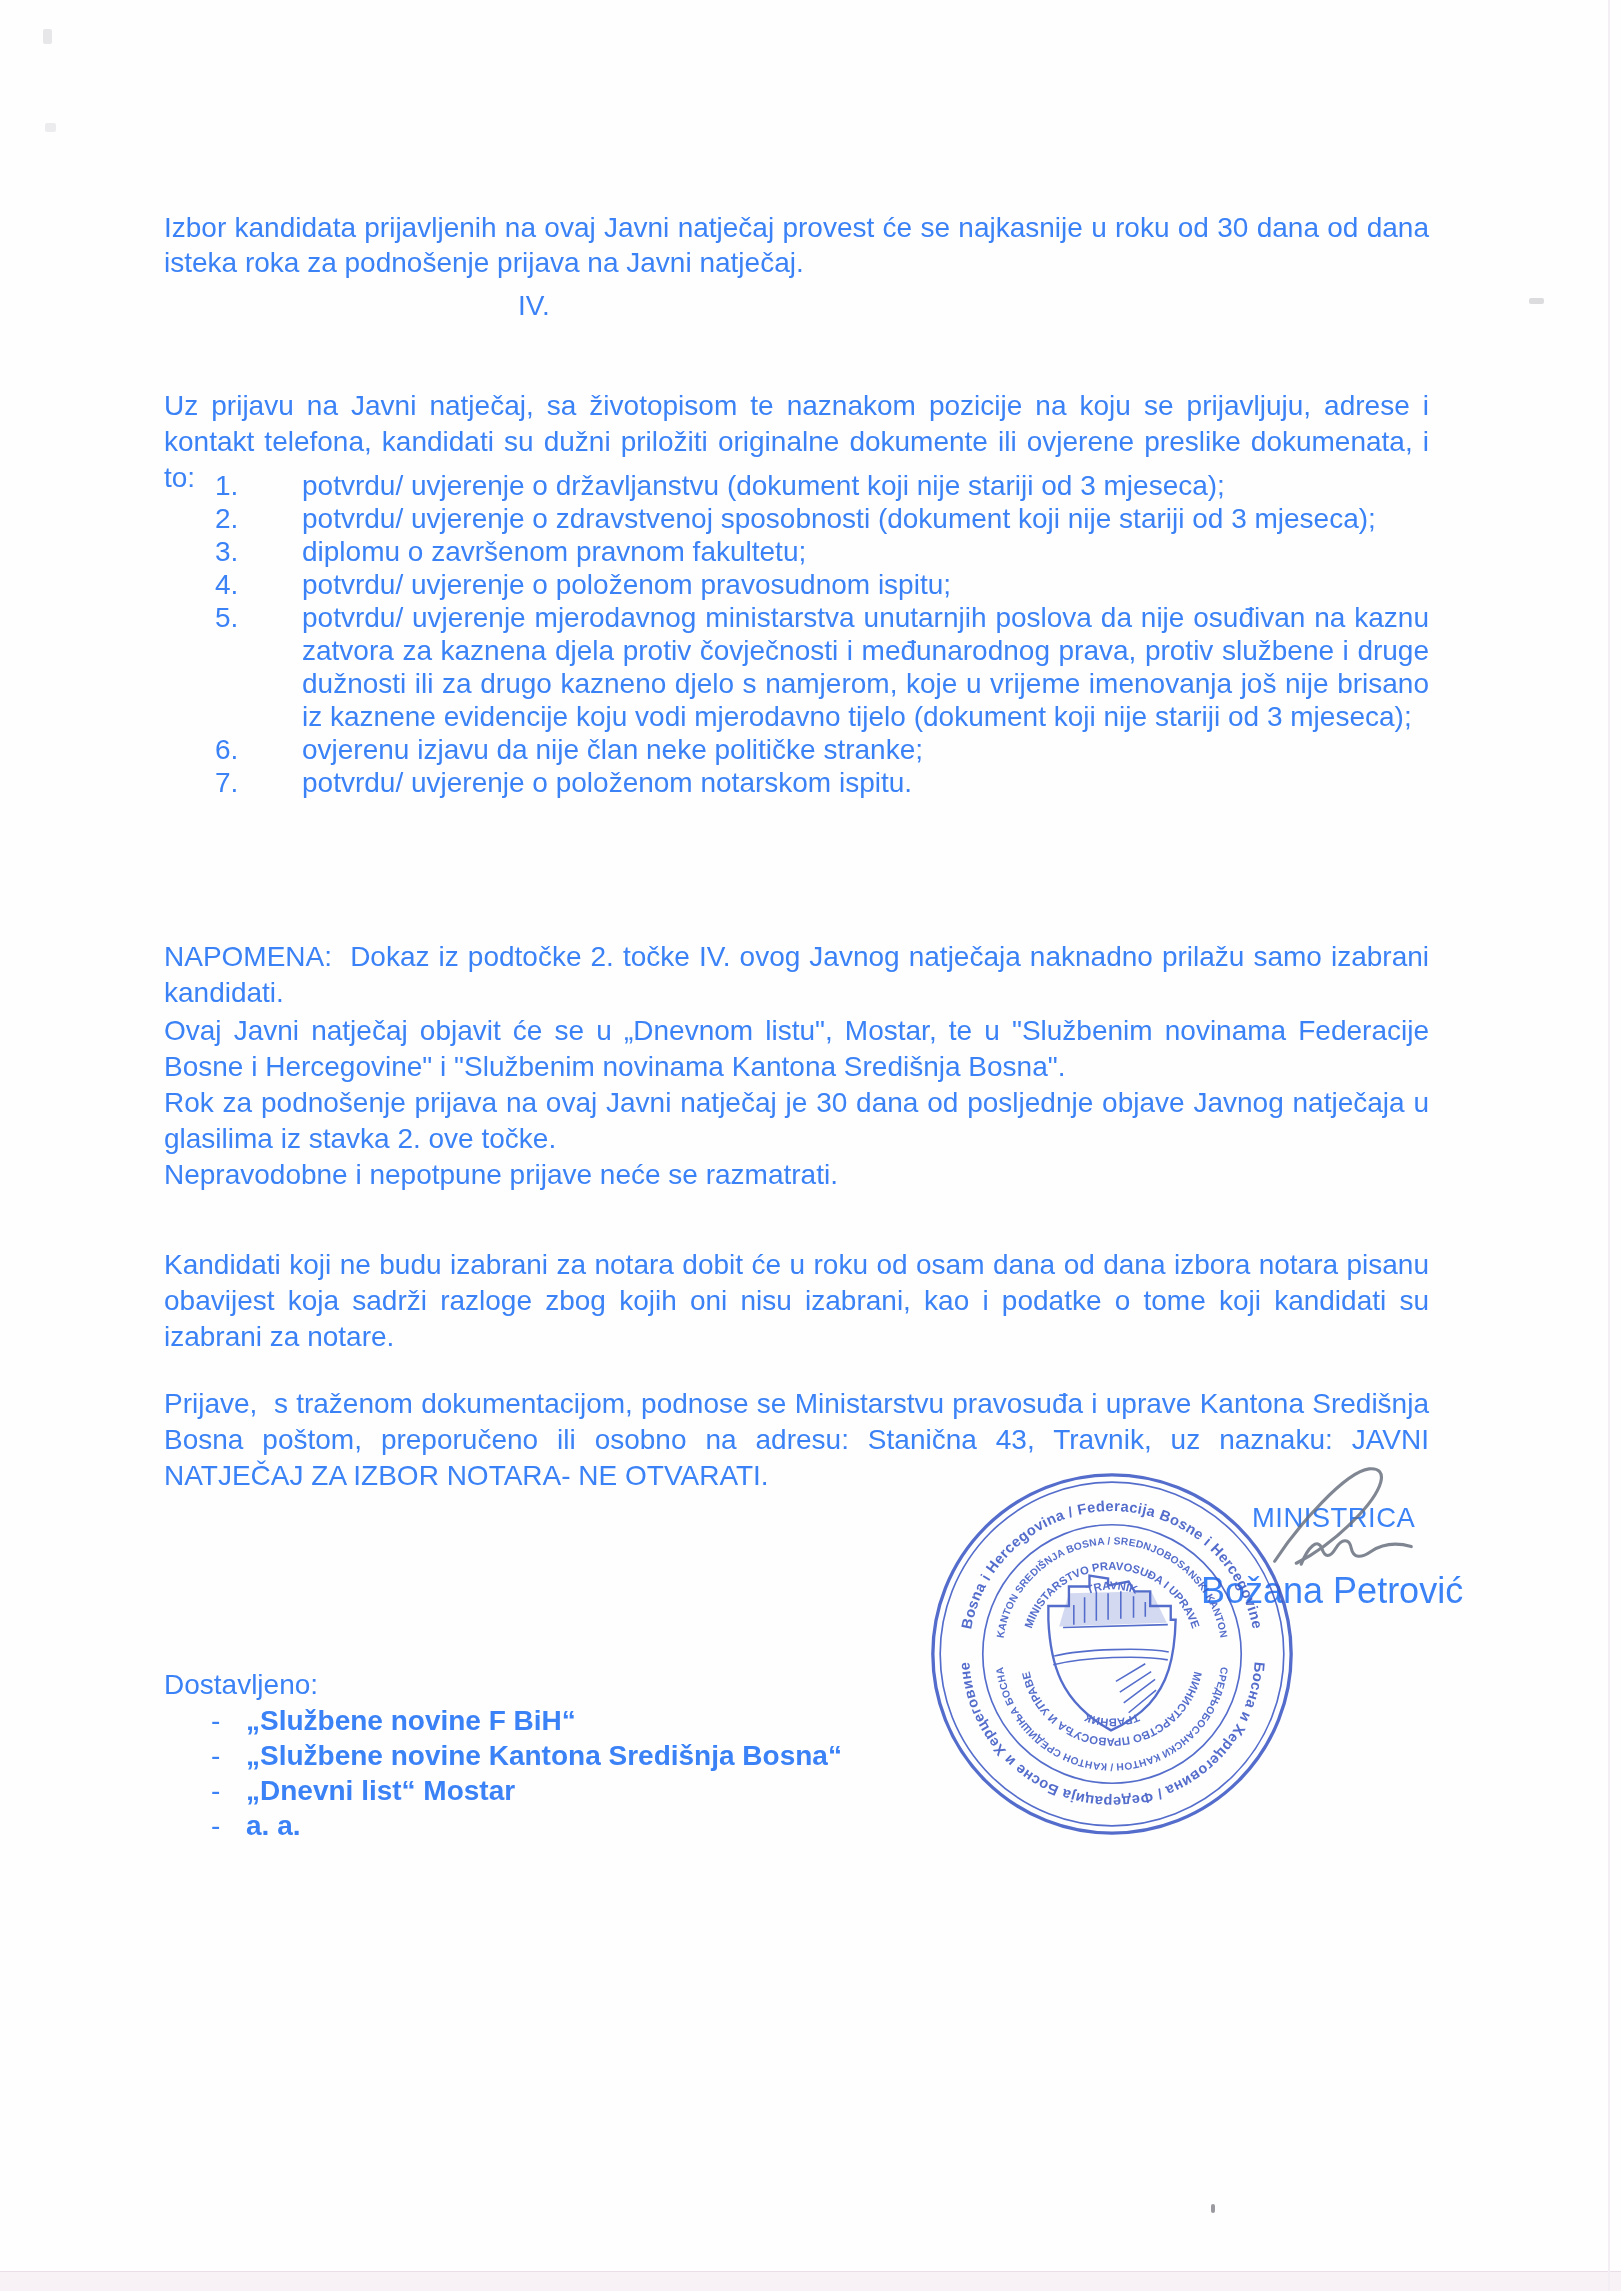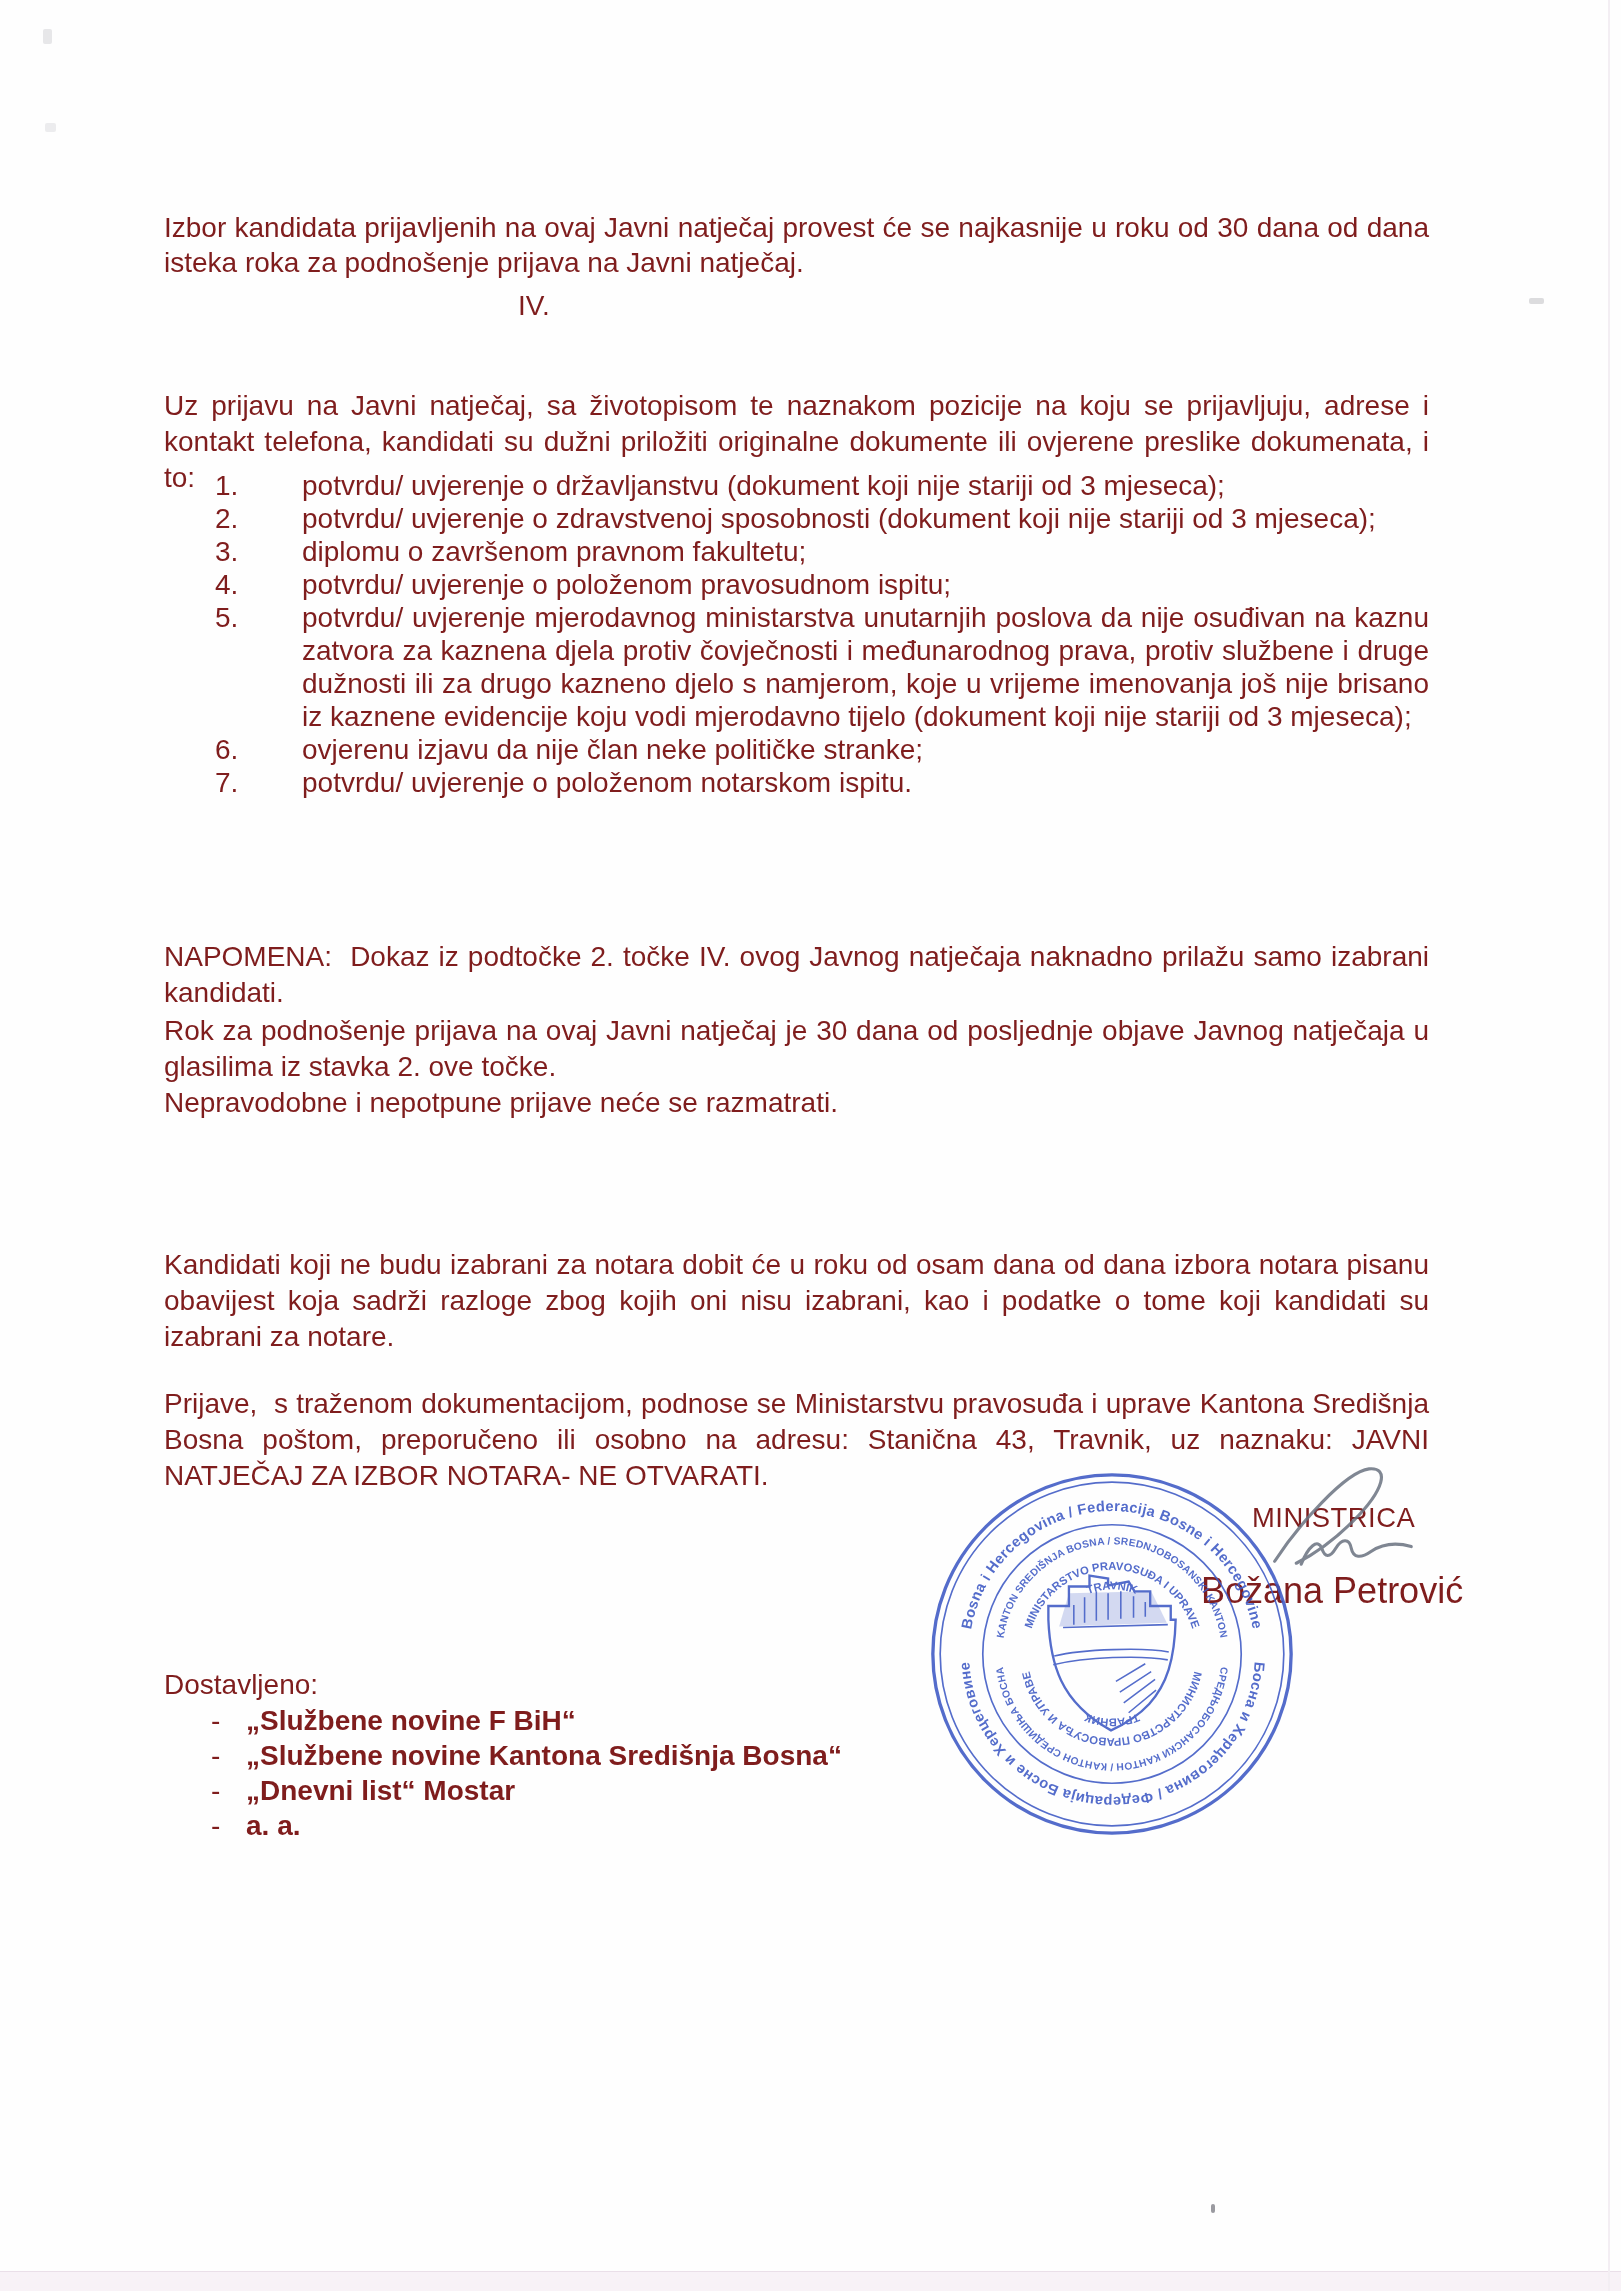--- a/index.html
+++ b/index.html
@@ -1,18 +1,18 @@
 <!DOCTYPE html>
 <html><head>
 <meta charset="utf-8">
 <style>
   html,body{margin:0;padding:0;background:#ffffff;}
   .page{
     position:relative;width:1621px;height:2292px;background:#fefefe;overflow:hidden;
-    font-family:"Liberation Sans",sans-serif;color:#7f1d1d;
+    font-family:"Liberation Sans",sans-serif;color:#3b82f6;
   }
   .para{
     position:absolute;left:164px;width:1265px;
     font-size:28px;line-height:36px;text-align:justify;
   }
   .para.intro{line-height:35px;}
   .heading-iv{position:absolute;left:518px;top:290px;font-size:28px;}
   .req-list{
     position:absolute;left:164px;top:469px;width:1265px;
     font-size:28px;line-height:33px;
@@ -83,20 +83,21 @@
       </div>
       <div class="req-row">
         <span class="req-num">7.</span>
         <div class="req-text">potvrdu/ uvjerenje o položenom notarskom ispitu.</div>
       </div>
     </div>
 
   <p class="para" style="top:911px">NAPOMENA:&nbsp; Dokaz iz podtočke 2. točke IV. ovog Javnog natječaja naknadno prilažu samo izabrani kandidati.</p>
 
   <div class="para" style="top:1013px">
+    <div>Ovaj Javni natječaj objavit će se u „Dnevnom listu", Mostar, te u "Službenim novinama Federacije Bosne i Hercegovine" i "Službenim novinama Kantona Središnja Bosna".</div>
     <div>Rok za podnošenje prijava na ovaj Javni natječaj je 30 dana od posljednje objave Javnog natječaja u glasilima iz stavka 2. ove točke.</div>
     <div>Nepravodobne i nepotpune prijave neće se razmatrati.</div>
   </div>
 
   <p class="para" style="top:1219px">Kandidati koji ne budu izabrani za notara dobit će u roku od osam dana od dana izbora notara pisanu obavijest koja sadrži razloge zbog kojih oni nisu izabrani, kao i podatke o tome koji kandidati su izabrani za notare.</p>
 
   <p class="para" style="top:1358px">Prijave,&nbsp; s traženom dokumentacijom, podnose se Ministarstvu pravosuđa i uprave Kantona Središnja Bosna poštom, preporučeno ili osobno na adresu: Stanična 43, Travnik, uz naznaku: JAVNI NATJEČAJ ZA IZBOR NOTARA- NE OTVARATI.</p>
 
   <div class="sig-title">MINISTRICA</div>
   <div class="sig-name">Božana Petrović</div>

